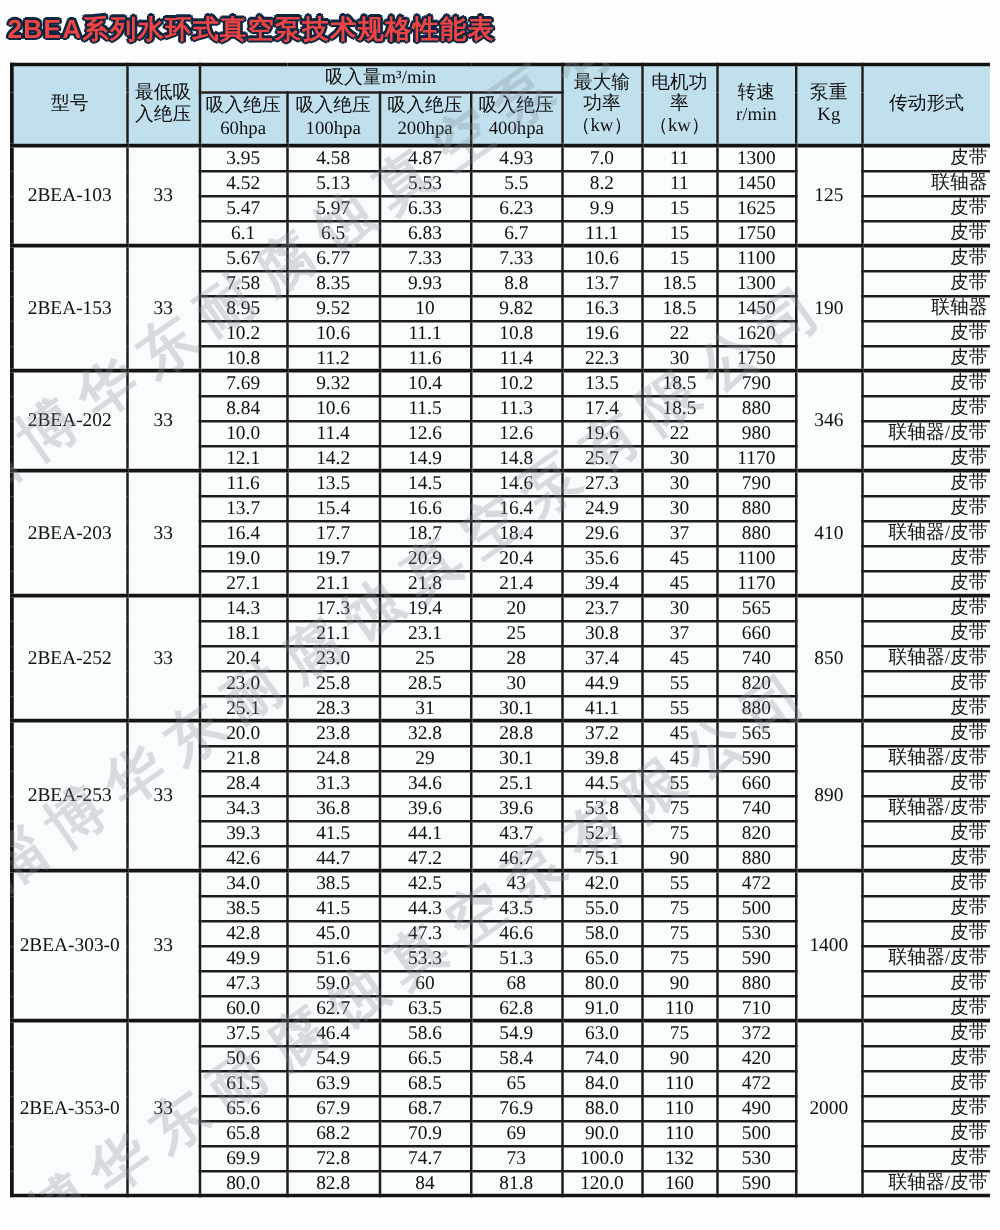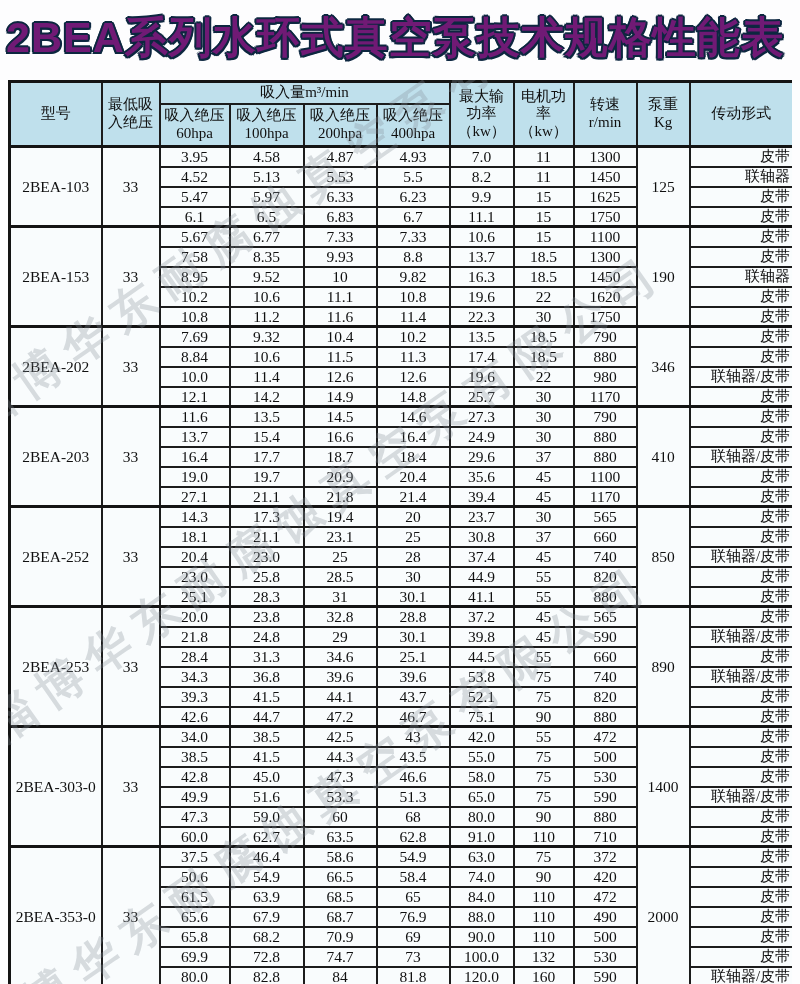--- a/index.html
+++ b/index.html
@@ -7,23 +7,23 @@
   body {
     height: 984px;
     background: #fdfdfe;
     font-family: "Liberation Serif", "DejaVu Serif", serif;
     overflow: hidden;
   }
   .page { position: relative; width: 800px; height: 984px; }
   .title {
     font-family: "Liberation Sans", "DejaVu Sans", sans-serif;
     font-weight: bold;
-    font-size: 43px;
+    font-size: 21px;
     letter-spacing: 1px;
-    color: #701a75;
+    color: #ef4444;
     padding: 9px 0 0 6px;
     text-shadow:
       2px 0 0 #0d2740, -2px 0 0 #0d2740,
       0 2px 0 #0d2740, 0 -2px 0 #0d2740,
       1.5px 1.5px 0 #0d2740, -1.5px -1.5px 0 #0d2740,
       1.5px -1.5px 0 #0d2740, -1.5px 1.5px 0 #0d2740;
   }
   .table-wrap { position: relative; margin: 13px 8px 0 8px; overflow: hidden; }
   table.spec-table {
     border-collapse: collapse;

